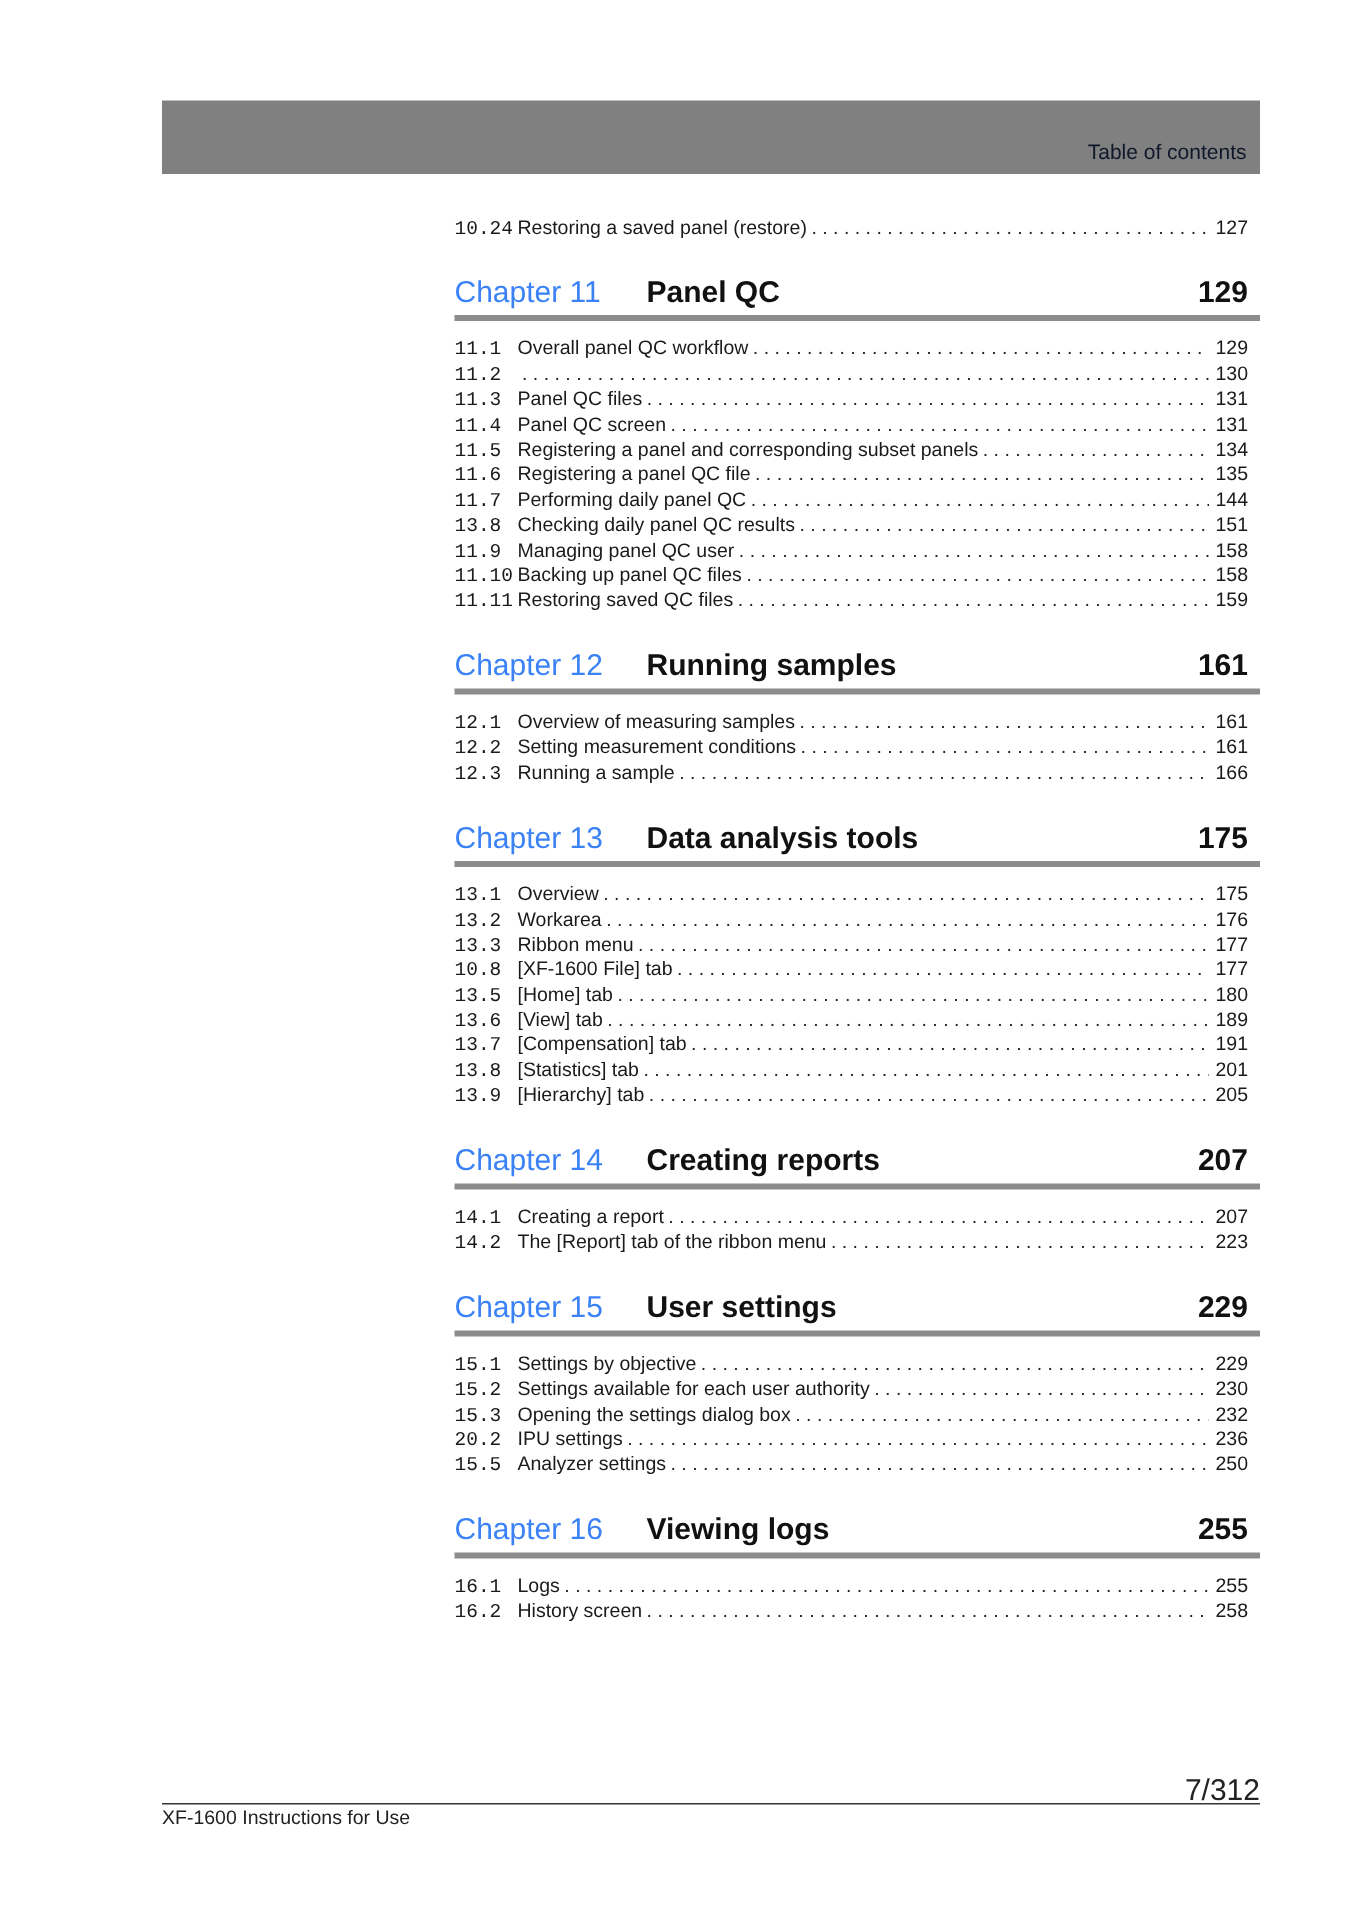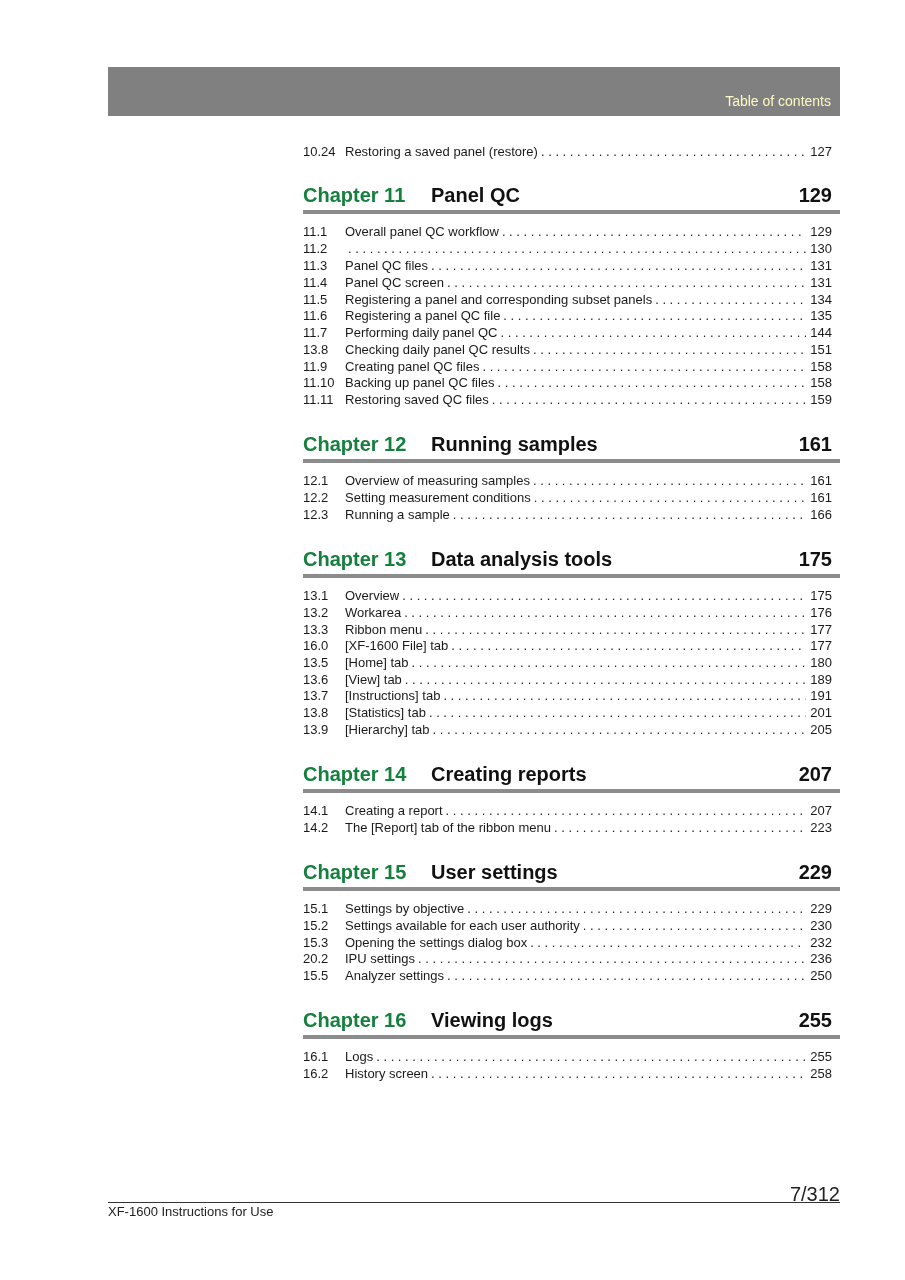--- a/index.html
+++ b/index.html
@@ -1,28 +1,28 @@
 <!DOCTYPE html>
 <html><head>
 <meta charset="utf-8">
 <style>
   html, body { margin:0; padding:0; }
   body { width:905px; height:1280px; background:#ffffff; position:relative; overflow:hidden;
          font-family:"Liberation Sans", sans-serif; color:#1a1a1a; }
   .header-band { position:absolute; left:108px; top:67px; width:732px; height:49px; background:#808080; }
-  .header-title { position:absolute; right:9px; top:26px; color:#fef9c3; font-size:14px; }
+  .header-title { position:absolute; right:9px; top:26px; color:#0f172a; font-size:14px; }
   .toc { position:absolute; left:303px; top:0; width:537px; }
   .row { position:absolute; left:0; width:529px; height:17px; display:flex; align-items:baseline; font-size:13px; line-height:17px; white-space:nowrap; }
-  .num { width:42px; flex:none; }
+  .num { width:42px; flex:none;font-family:Liberation Mono, monospace; }
   .title { flex:none;text-align:right; }
   .dots { flex:1 1 auto; overflow:hidden; margin:0 4px 0 3px; letter-spacing:3.2px; color:#222; }
   .dots::before { content:". . . . . . . . . . . . . . . . . . . . . . . . . . . . . . . . . . . . . . . . . . . . . . . . . . . . . . . . . . . . . . . . . . . . . . . . . . . . . . . . . ."; letter-spacing:0; }
   .page { flex:none; text-align:right; }
   .chapter { position:absolute; left:0; width:537px; height:30px; }
-  .ch-label { position:absolute; left:0; top:0; font-size:20px; font-weight:bold; color:#15803d; }
+  .ch-label { position:absolute; left:0; top:0; font-size:20px; font-weight:normal; color:#3b82f6; }
   .ch-title { position:absolute; left:128px; top:0; font-size:20px; font-weight:bold; color:#111; }
   .ch-page { position:absolute; right:8px; top:0; font-size:20px; font-weight:bold; color:#111; }
   .ch-rule { position:absolute; left:0; top:26px; width:537px; height:4px; background:#8c8c8c; }
   .footer-page { position:absolute; right:65px; top:1183px; font-size:20px; color:#222; }
   .footer-rule { position:absolute; left:108px; top:1202px; width:732px; height:1px; background:#333; }
   .footer-doc { position:absolute; left:108px; top:1204px; font-size:13px; color:#222; }
 </style>
 </head>
 <body>
 
@@ -87,21 +87,21 @@
       <span class="page">144</span>
     </div>
   <div class="row" style="top:341px">
       <span class="num">13.8</span>
       <span class="title">Checking daily panel QC results</span>
       <span class="dots"></span>
       <span class="page">151</span>
     </div>
   <div class="row" style="top:358px">
       <span class="num">11.9</span>
-      <span class="title">Creating panel QC files</span>
+      <span class="title">Managing panel QC user</span>
       <span class="dots"></span>
       <span class="page">158</span>
     </div>
   <div class="row" style="top:374px">
       <span class="num">11.10</span>
       <span class="title">Backing up panel QC files</span>
       <span class="dots"></span>
       <span class="page">158</span>
     </div>
   <div class="row" style="top:391px">
@@ -154,40 +154,40 @@
       <span class="dots"></span>
       <span class="page">176</span>
     </div>
   <div class="row" style="top:621px">
       <span class="num">13.3</span>
       <span class="title">Ribbon menu</span>
       <span class="dots"></span>
       <span class="page">177</span>
     </div>
   <div class="row" style="top:637px">
-      <span class="num">16.0</span>
+      <span class="num">10.8</span>
       <span class="title">[XF-1600 File] tab</span>
       <span class="dots"></span>
       <span class="page">177</span>
     </div>
   <div class="row" style="top:654px">
       <span class="num">13.5</span>
       <span class="title">[Home] tab</span>
       <span class="dots"></span>
       <span class="page">180</span>
     </div>
   <div class="row" style="top:671px">
       <span class="num">13.6</span>
       <span class="title">[View] tab</span>
       <span class="dots"></span>
       <span class="page">189</span>
     </div>
   <div class="row" style="top:687px">
       <span class="num">13.7</span>
-      <span class="title">[Instructions] tab</span>
+      <span class="title">[Compensation] tab</span>
       <span class="dots"></span>
       <span class="page">191</span>
     </div>
   <div class="row" style="top:704px">
       <span class="num">13.8</span>
       <span class="title">[Statistics] tab</span>
       <span class="dots"></span>
       <span class="page">201</span>
     </div>
   <div class="row" style="top:721px">

